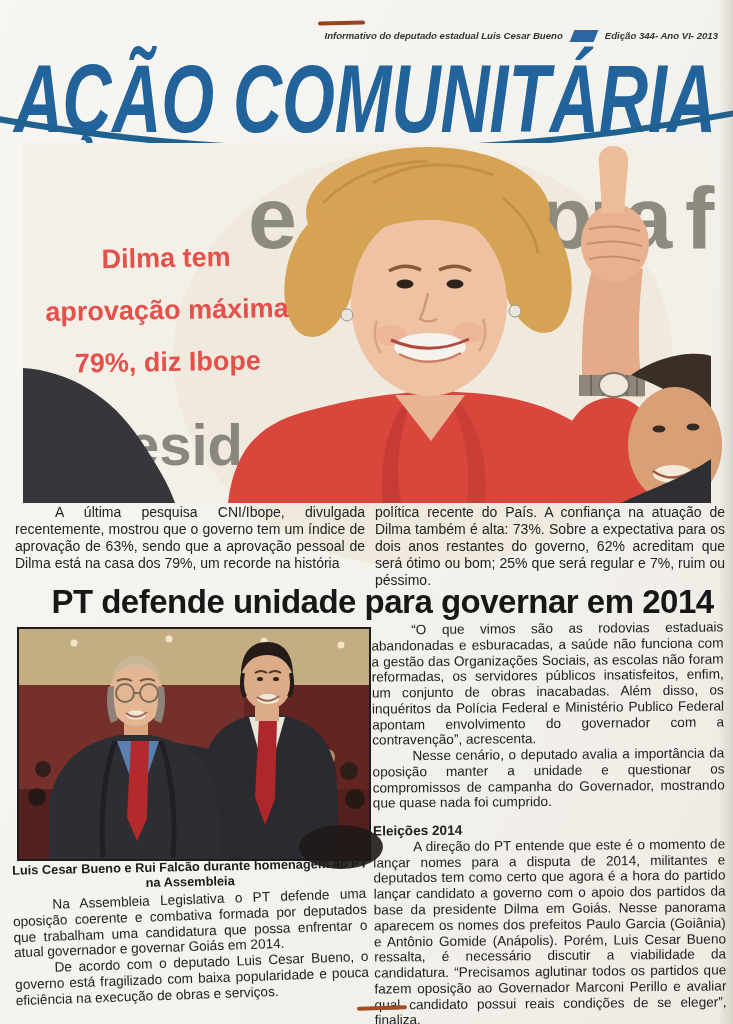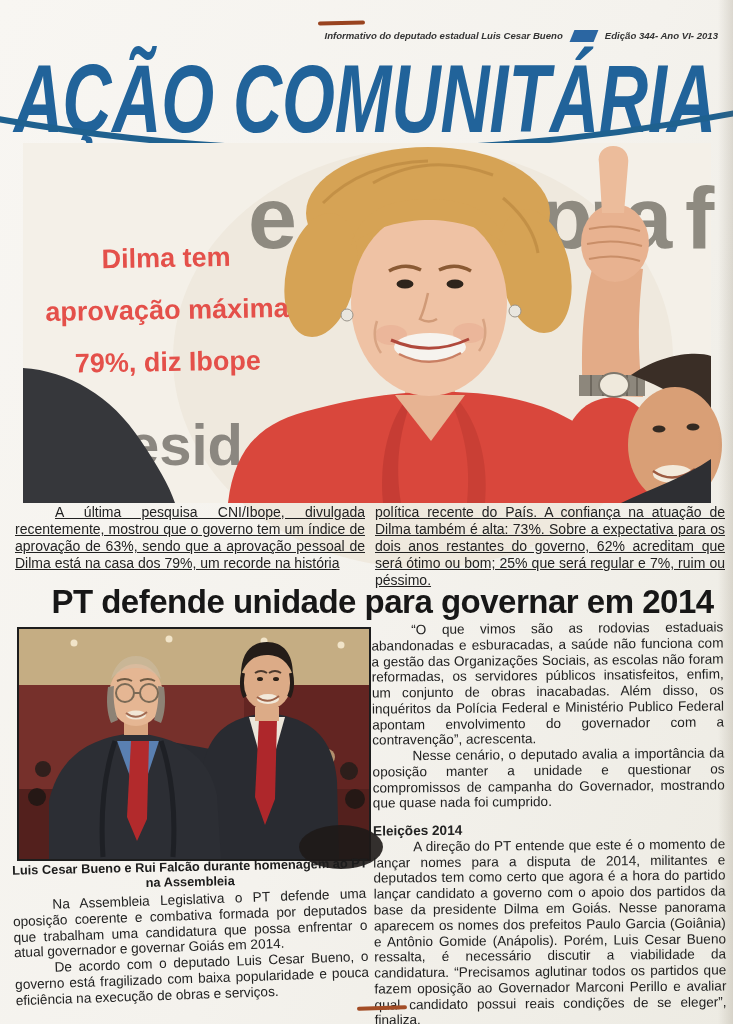--- a/index.html
+++ b/index.html
@@ -18,21 +18,21 @@
   .header-line{position:absolute;top:30px;left:0;width:718px;display:flex;justify-content:flex-end;
     gap:9px;font-size:9.6px;font-weight:bold;font-style:italic;color:#333;}
   .parallelogram{width:24px;height:12px;background:#2b66a2;transform:skewX(-22deg);}
   .masthead-svg{position:absolute;top:42px;left:0;}
   .masthead-text{font-family:"Liberation Sans","DejaVu Sans",sans-serif;font-weight:bold;font-style:italic;}
   .hero-photo{position:absolute;top:143px;left:23px;width:688px;height:360px;}
   .hero-headline{position:absolute;top:232px;left:26px;width:282px;text-align:center;
     font-weight:bold;font-size:27px;line-height:1.93;transform:rotate(-1deg);z-index:5;}
   .intro{position:absolute;top:504px;left:15px;width:710px;display:flex;gap:10px;
     font-size:14px;line-height:1.22;}
-  .intro .col{width:350px;text-align:justify;text-decoration:underline;}
+  .intro .col{width:350px;text-align:justify;}
   .indent{text-indent:40px;}
   .article-headline{position:absolute;top:583px;left:16px;width:733px;text-align:center;
     font-weight:bold;font-size:33px;color:#171717;letter-spacing:-.5px;}
   .article-photo{position:absolute;top:627px;left:17px;width:350px;height:230px;
     border:2px solid #1d1d1d;background:#74302b;}
   .photo-caption{position:absolute;top:860px;left:12px;width:356px;text-align:center;
     font-weight:bold;font-size:12.8px;line-height:1.17;color:#1c1c1c;transform:rotate(-1.2deg);}
   .col-left-text{position:absolute;top:892px;left:14px;width:354px;font-size:13.6px;
     line-height:1.16;text-align:justify;transform:rotate(-2deg);}
   .col-right-text{position:absolute;top:621px;left:373px;width:352px;font-size:13.6px;

